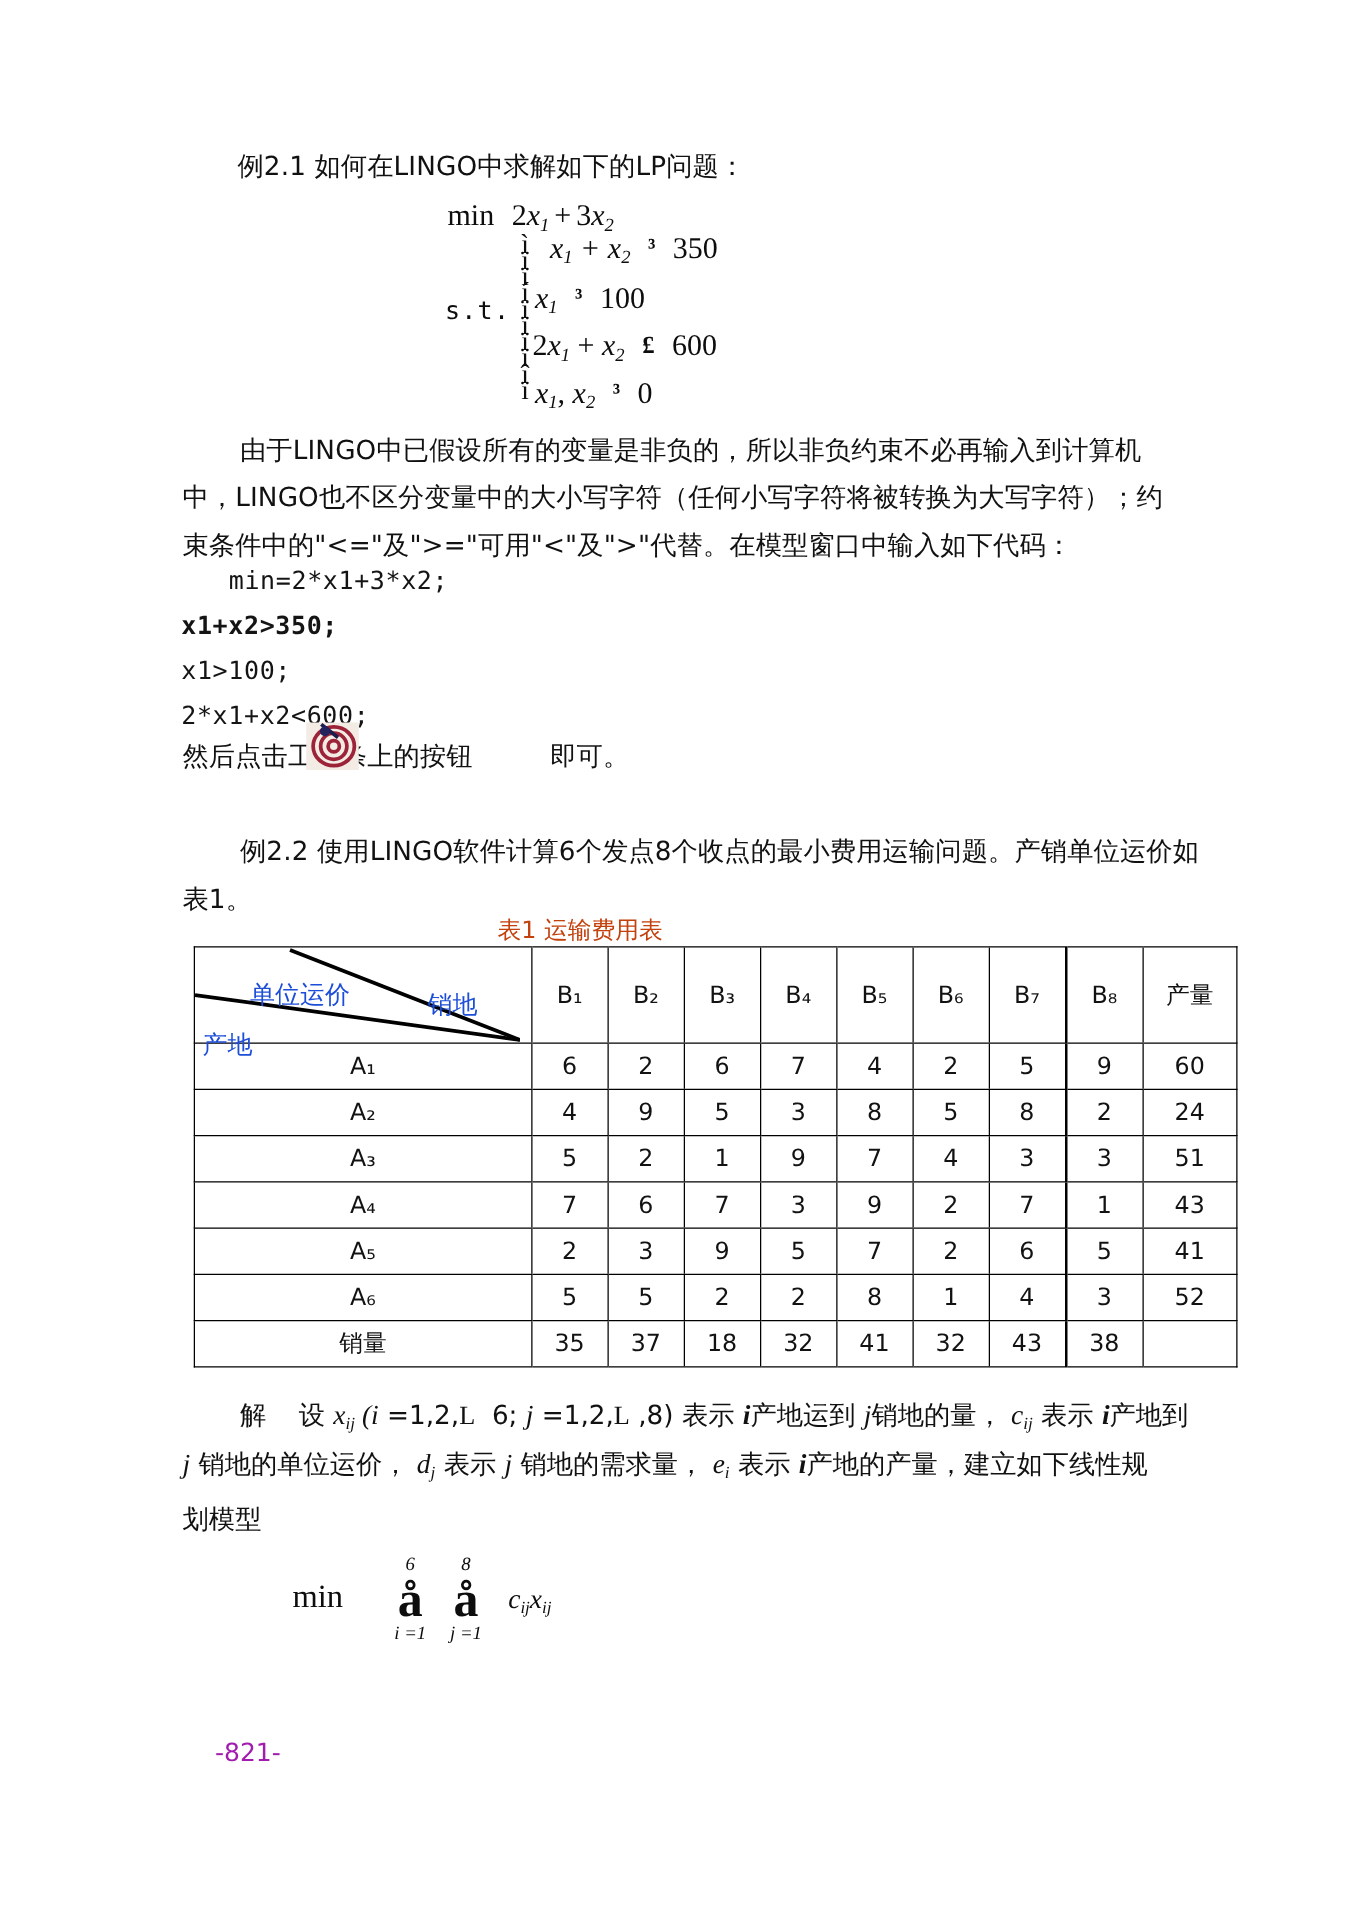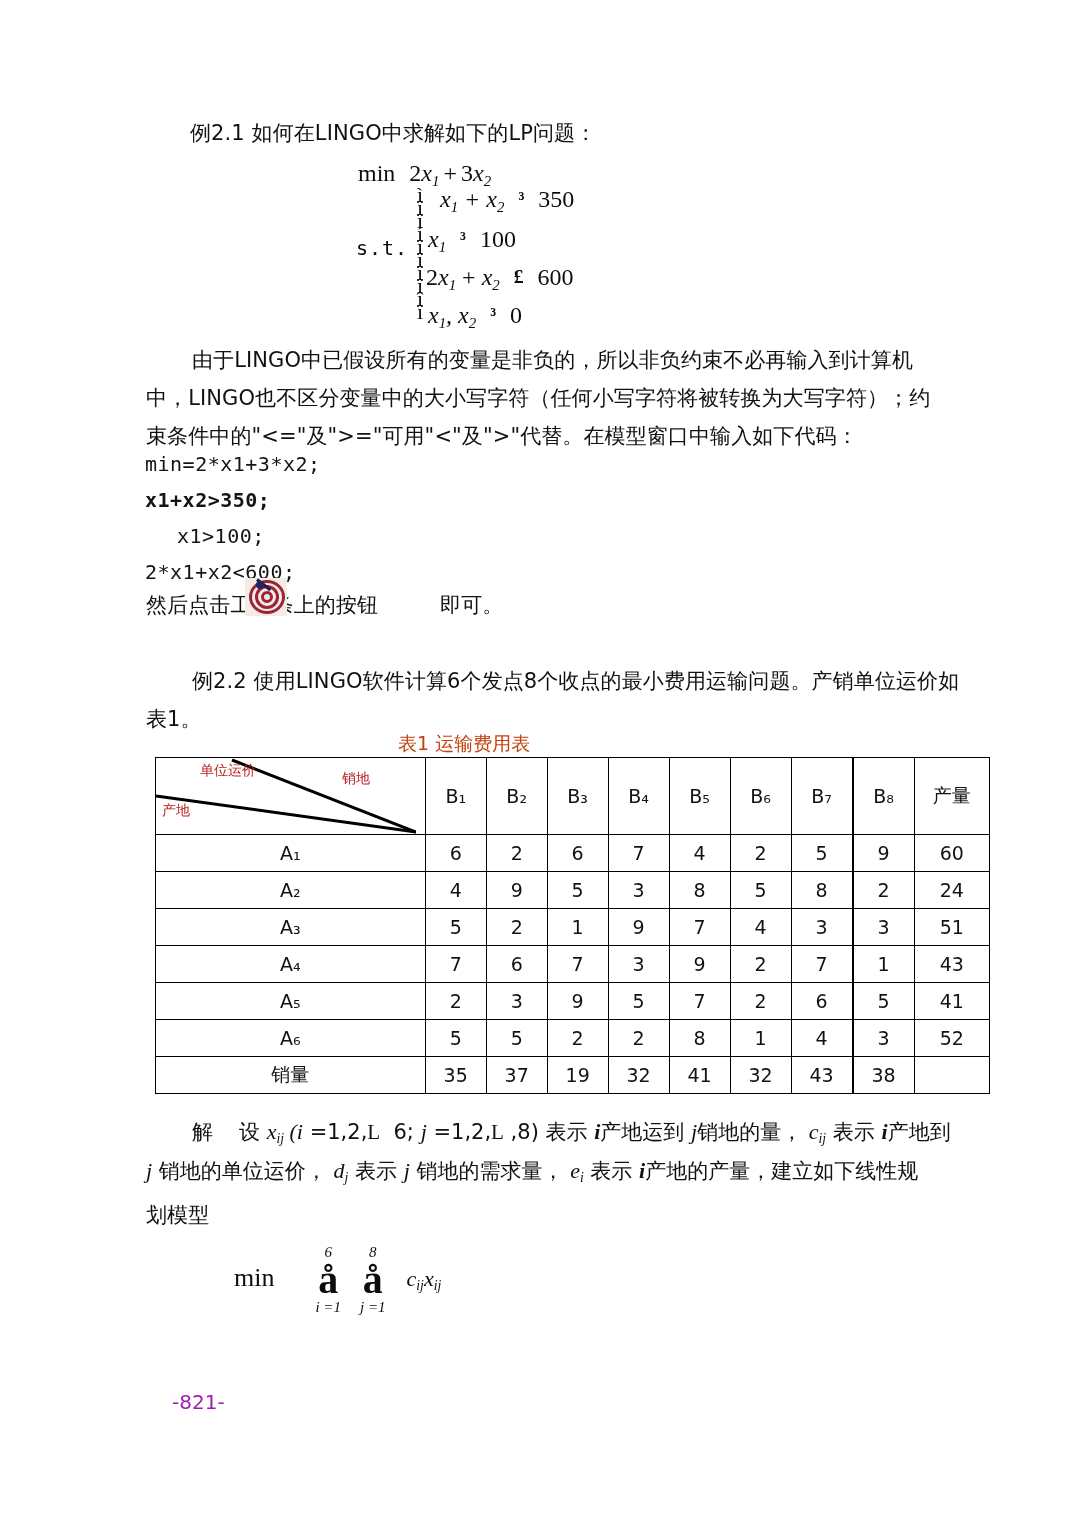--- a/index.html
+++ b/index.html
@@ -154,23 +154,24 @@
     border-left: 1.6px solid #000;
   }
   .corner svg {
     position: absolute;
     left: 0; top: 0;
     width: 260px; height: 76px;
   }
   .corner .lbl {
     position: absolute;
     font-family: "DejaVu Sans", "Liberation Sans", sans-serif;
-    font-size: 14px;
-    color: #b91c1c;
+    font-size: 20px;
+    color: #1d4ed8;
     white-space: nowrap;
+    margin-top: 20px;
   }
   .corner .lbl-unit { left: 44px;  top: 4px; }
   .corner .lbl-dest { left: 186px; top: 12px; }
   .corner .lbl-src  { left: 6px;   top: 44px; }
 
   .headcell { height: 76px !important; }
 
   .pagenum {
     position: absolute;
     font-family: "DejaVu Sans", "Liberation Sans", sans-serif;
@@ -247,23 +248,23 @@
     <span class="symfont" style="margin:0 8px;">³</span>
     <span>0</span>
   </div>
 
   <div class="para" style="left:146px; top:341px; width:840px;">
     <span style="display:inline-block; width:46px;"></span><span>由于LINGO中已假设所有的变量是非负的，所以非负约束不必再输入到计算机</span>
   </div>
   <div class="para" style="left:146px; top:379px; width:860px;">中，LINGO也不区分变量中的大小写字符（任何小写字符将被转换为大写字符）；约</div>
   <div class="para" style="left:146px; top:417px; width:860px;">束条件中的"&lt;="及"&gt;="可用"&lt;"及"&gt;"代替。在模型窗口中输入如下代码：</div>
 
-  <div class="codeline" style="top:452px;">min=2*x1+3*x2;</div>
+  <div class="codeline" style="top:452px;margin-left:38px;">min=2*x1+3*x2;</div>
   <div class="codeline" style="top:488px;font-weight:bold;">x1+x2&gt;350;</div>
-  <div class="codeline" style="top:524px;margin-left:32px;">x1&gt;100;</div>
+  <div class="codeline" style="top:524px;">x1&gt;100;</div>
   <div class="codeline" style="top:560px;">2*x1+x2&lt;600;</div>
 
   <div class="para" style="left:146px; top:590px; width:500px; line-height:30px;">
     <span>然后点击</span><span>工具条上的按钮</span><span style="display:inline-block; width:62px;"></span><span>即可。</span>
   </div>
 
   <div class="solve-icon" style="left:245px; top:578px;">
     <div class="ring r1"></div>
     <div class="ring r2"></div>
     <div class="ring r3"></div>
@@ -377,21 +378,21 @@
         <td class="datacol vl">1</td>
         <td class="datacol vl">4</td>
         <td class="datacol thick-l">3</td>
         <td class="lastcol vl vr">52</td>
       </tr>
 
       <tr>
         <td class="rowlabel vl">销量</td>
         <td class="datacol vl">35</td>
         <td class="datacol vl">37</td>
-        <td class="datacol vl">19</td>
+        <td class="datacol vl">18</td>
         <td class="datacol vl">32</td>
         <td class="datacol vl">41</td>
         <td class="datacol vl">32</td>
         <td class="datacol vl">43</td>
         <td class="datacol thick-l">38</td>
         <td class="lastcol vl vr"></td>
       </tr>
     </tbody>
   </table>
 

